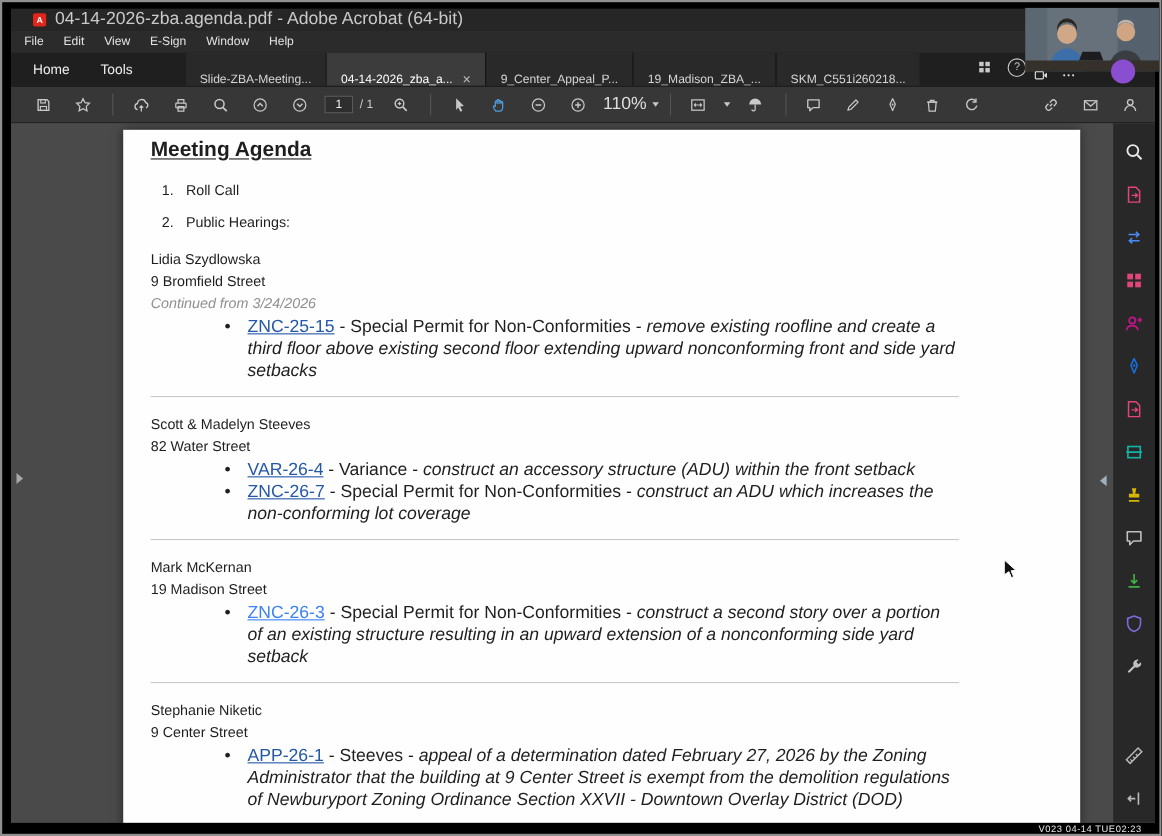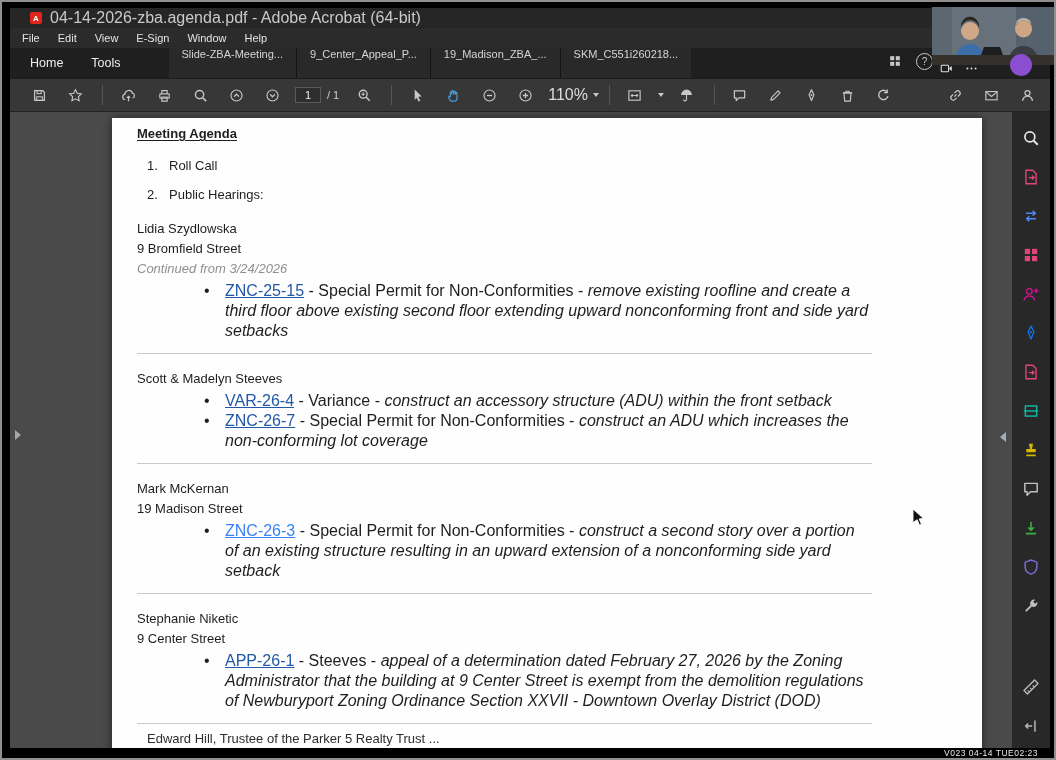--- a/index.html
+++ b/index.html
@@ -20,21 +20,21 @@
   .menubar{position:absolute;left:0;top:20px;right:0;height:20px;background:#2b2b2b;
            display:flex;align-items:center;}
   .menu-item{padding:0 9px;font-size:11px;color:#e3e3e3;cursor:default;}
   .menu-item:first-child{margin-left:3px;}
 
   
   .tabbar{position:absolute;left:0;top:40px;right:0;height:30px;background:#1f1f1f;
           display:flex;align-items:stretch;}
   .nav-btn{display:flex;align-items:center;padding:0 14px;font-size:12.5px;color:#ededed;}
   .nav-btn.first{margin-left:6px;}
-  .doc-tab{display:flex;align-items:flex-start;gap:9px;padding:0 13px;font-size:11px;
+  .doc-tab{display:flex;align-items:flex-end;gap:9px;padding:0 13px;font-size:11px;
            color:#d5d5d5;background:#292929;border-left:1px solid #141414;white-space:nowrap;}
   .doc-tab.first{margin-left:34px;border-left:none;}
   .doc-tab.active{background:#3c3c3c;color:#fff;}
   .tab-close{color:#bdbdbd;font-size:13px;line-height:1;}
 
   
   .toolbar{position:absolute;left:0;top:70px;right:0;height:34px;background:#373737;
            border-top:1px solid #1c1c1c;border-bottom:1px solid #222;
            display:flex;align-items:center;padding:0 10px 0 16px;box-sizing:border-box;}
   .tb-btn{width:26px;height:26px;display:flex;align-items:center;justify-content:center;
@@ -57,21 +57,21 @@
         display:flex;flex-direction:column;align-items:center;padding:14px 0 10px;box-sizing:border-box;}
   .rail-btn{width:24px;height:24px;min-height:24px;display:flex;align-items:center;
             justify-content:center;margin-bottom:15px;}
   .rail-btn svg{width:18px;height:18px;display:block;}
   .rail-spacer{flex:1;}
 
   .page{position:absolute;left:102px;top:6px;width:870px;height:700px;background:#fefefe;
         box-shadow:0 0 9px rgba(0,0,0,.5);padding:8px 112px 0 25px;box-sizing:border-box;
         color:#1e1e1e;}
 
-  .agenda-title{font-size:13px;font-weight:bold;text-decoration:underline;
+  .agenda-title{font-size:19px;font-weight:bold;text-decoration:underline;
                 text-underline-offset:2px;margin-bottom:15px;}
   .num-row{display:flex;margin:0 0 10px 10px;font-size:13px;line-height:19px;}
   .num{width:22px;flex:none;}
   .hearing{margin-top:15px;font-size:13px;}
   .h-name,.h-addr{line-height:20px;}
   .h-note{line-height:20px;font-style:italic;}
   .items{margin-top:2px;}
   .bullet-item{position:relative;padding-left:88px;line-height:20px;font-size:16px;}
   .bullet-item::before{content:"\2022";position:absolute;left:67px;top:0;color:#1e1e1e;}
   .case-link{text-decoration:underline;cursor:pointer;}
@@ -264,20 +264,24 @@
       <div class="menu-item">Window</div>
       <div class="menu-item">Help</div>
     </div>
 
     <div class="tabbar">
       <div class="nav-btn first">Home</div>
       <div class="nav-btn">Tools</div>
       <div class="doc-tab first">
         <span>Slide-ZBA-Meeting...</span>
       </div>
+      <div class="doc-tab active">
+        <span>04-14-2026_zba_a...</span>
+        <span class="tab-close">×</span>
+      </div>
       <div class="doc-tab">
         <span>9_Center_Appeal_P...</span>
       </div>
       <div class="doc-tab">
         <span>19_Madison_ZBA_...</span>
       </div>
       <div class="doc-tab">
         <span>SKM_C551i260218...</span>
       </div>
     </div>
@@ -429,20 +433,21 @@
           <div class="h-addr">9 Bromfield Street</div>
           <div class="h-note" style="color: rgb(143, 143, 143);">Continued from 3/24/2026</div>
           <div class="items">
             <div class="bullet-item"><a class="case-link" style="color: rgb(35, 88, 167);">ZNC-25-15</a><span> - Special Permit for Non-Conformities - </span><em class="desc">remove existing roofline and create a third floor above existing second floor extending upward nonconforming front and side yard setbacks</em></div>
           </div>
         </section>
         <div class="rule"></div>
 
         <section class="hearing">
           <div class="h-name">Scott &amp; Madelyn Steeves</div>
+          <div class="h-addr">82 Water Street</div>
           <div class="items">
             <div class="bullet-item"><a class="case-link" style="color: rgb(35, 88, 167);">VAR-26-4</a><span> - Variance - </span><em class="desc">construct an accessory structure (ADU) within the front setback</em></div>
             <div class="bullet-item"><a class="case-link" style="color: rgb(35, 88, 167);">ZNC-26-7</a><span> - Special Permit for Non-Conformities - </span><em class="desc">construct an ADU which increases the non-conforming lot coverage</em></div>
           </div>
         </section>
         <div class="rule"></div>
 
         <section class="hearing">
           <div class="h-name">Mark McKernan</div>
           <div class="h-addr">19 Madison Street</div>

